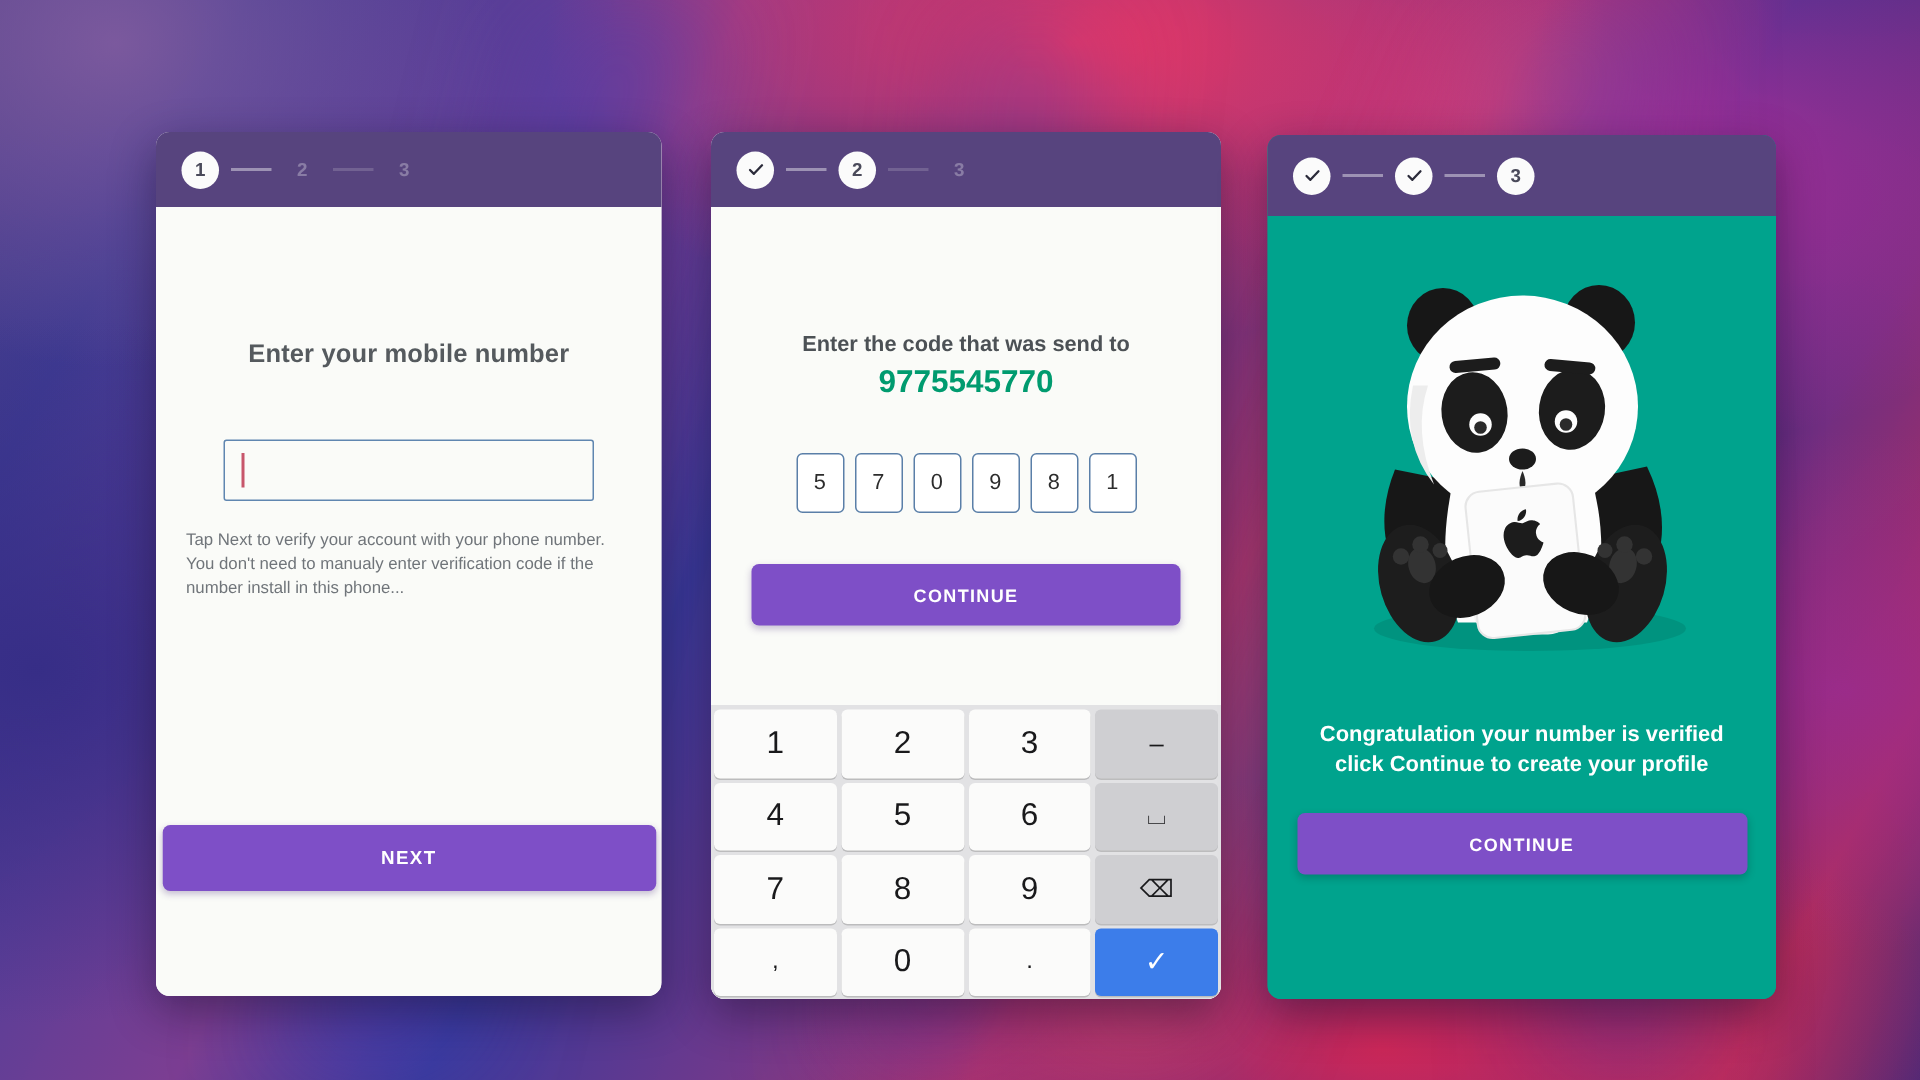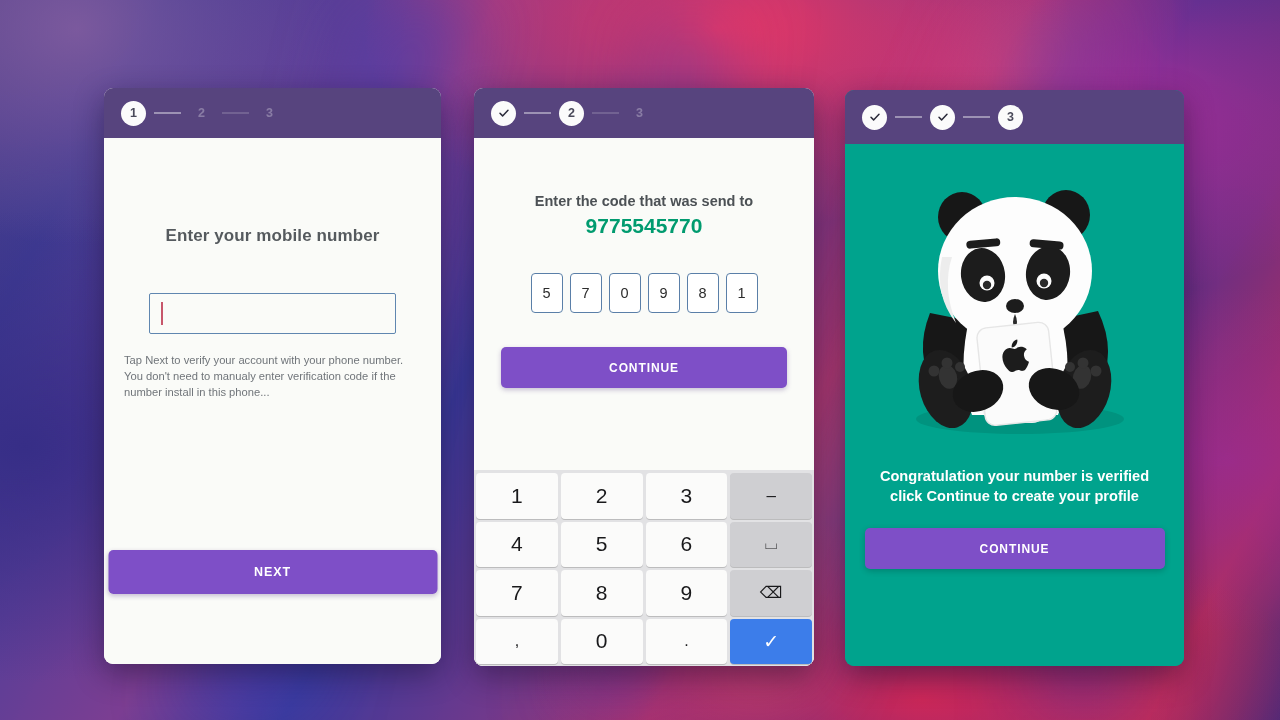--- a/index.html
+++ b/index.html
@@ -156,21 +156,21 @@
   
   .p2-body {
     flex: 1;
     background: #fafbf8;
     display: flex;
     flex-direction: column;
     align-items: center;
     position: relative;
   }
   .p2-title {
-    margin-top: 55px;
+    margin-top: 84px;
     font-size: 14.5px;
     font-weight: 700;
     color: #4c5155;
     text-align: center;
   }
   .p2-phone-num {
     margin-top: 5px;
     font-size: 21px;
     font-weight: 700;
     color: #009b6f;
@@ -246,21 +246,21 @@
   }
   .panda-wrap {
     margin-top: 16px;
     width: 300px;
     height: 300px;
     display: flex;
     align-items: center;
     justify-content: center;
   }
   .p3-text {
-    margin-top: 6px;
+    margin-top: 20px;
     width: 300px;
     text-align: center;
     font-size: 14.6px;
     font-weight: 700;
     line-height: 1.38;
     color: #ffffff;
   }
   .p3-continue {
     margin-top: 22px;
     width: 300px;

